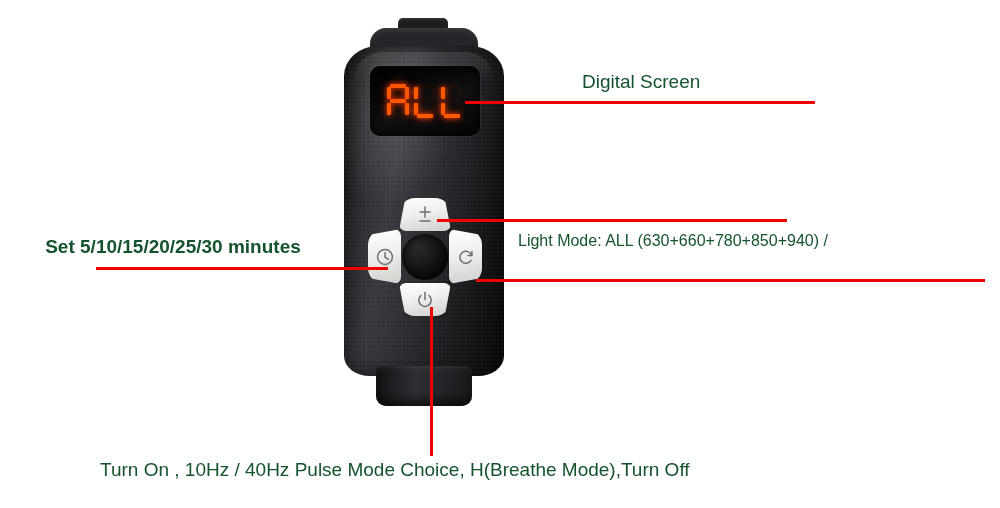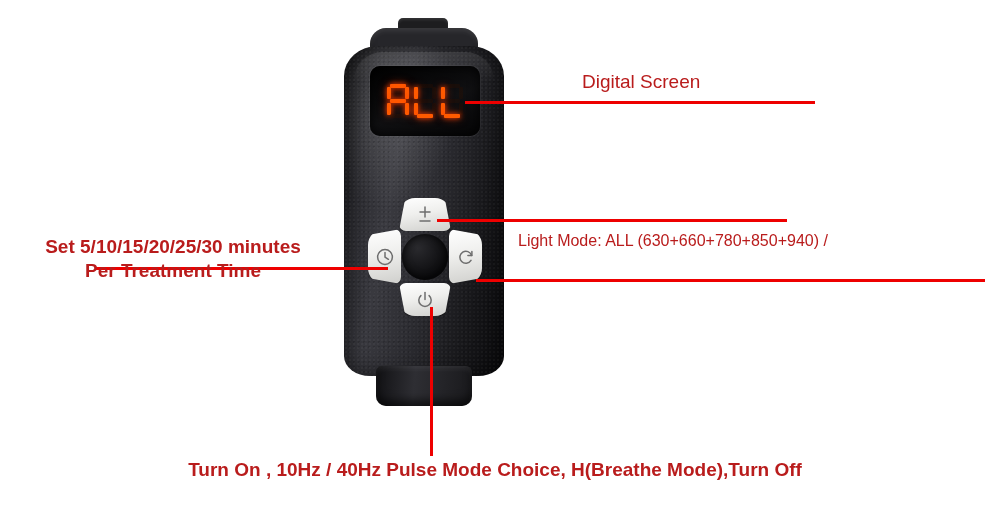--- a/index.html
+++ b/index.html
@@ -188,30 +188,30 @@
   }
   .line-v {
     position: absolute;
     width: 3px;
     background: #ee0000;
   }
 
   
   .label {
     position: absolute;
-    color: #b91c1c;
+    color: #14532d;
     font-weight: 700;
     line-height: 1.25;
     white-space: nowrap;
   }
   .lbl-screen   { left: 582px; top: 70px;  font-size: 19px; font-weight: 400; }
   .lbl-bright   { left: 509px; top: 189px; font-size: 19px; font-weight: 700; }
   .lbl-timer    { left: 13px;  top: 216px; font-size: 19px; font-weight: 700; text-align: center; width: 320px; white-space: normal; margin-top: 19px; }
   .lbl-mode     { left: 518px; top: 229px; font-size: 16px; font-weight: 400; width: 478px; white-space: normal; line-height: 1.45; }
-  .lbl-power    { left: 100px; top: 458px; font-size: 19px; font-weight: 700; width: 790px; text-align: center; white-space: normal; }
+  .lbl-power    { left: 100px; top: 458px; font-size: 19px; font-weight: 400; width: 790px; white-space: normal; }
 </style>
 </head>
 <body>
 
 <div id="stage">
 
   <div class="device">
 
     <div class="dev-nub"></div>
     <div class="dev-collar"></div>
@@ -300,21 +300,20 @@
   <div class="line-h" style="left:437px;  top:219px; width:350px;"></div>
   <div class="line-h" style="left:476px;  top:279px; width:509px;"></div>
   <div class="line-h" style="left:96px;   top:267px; width:292px;"></div>
   <div class="line-v" style="left:430px;  top:307px; height:149px;"></div>
 
   <div class="label lbl-screen">Digital Screen</div>
 
 
   <div class="label lbl-timer">
     <div>Set 5/10/15/20/25/30 minutes</div>
-    <div>Per Treatment Time</div>
   </div>
 
   <div class="label lbl-mode">
     <div>Light Mode: ALL (630+660+780+850+940) /</div>
   </div>
 
   <div class="label lbl-power">Turn On , 10Hz / 40Hz Pulse Mode Choice, H(Breathe Mode),Turn Off</div>
 
 </div>
 

